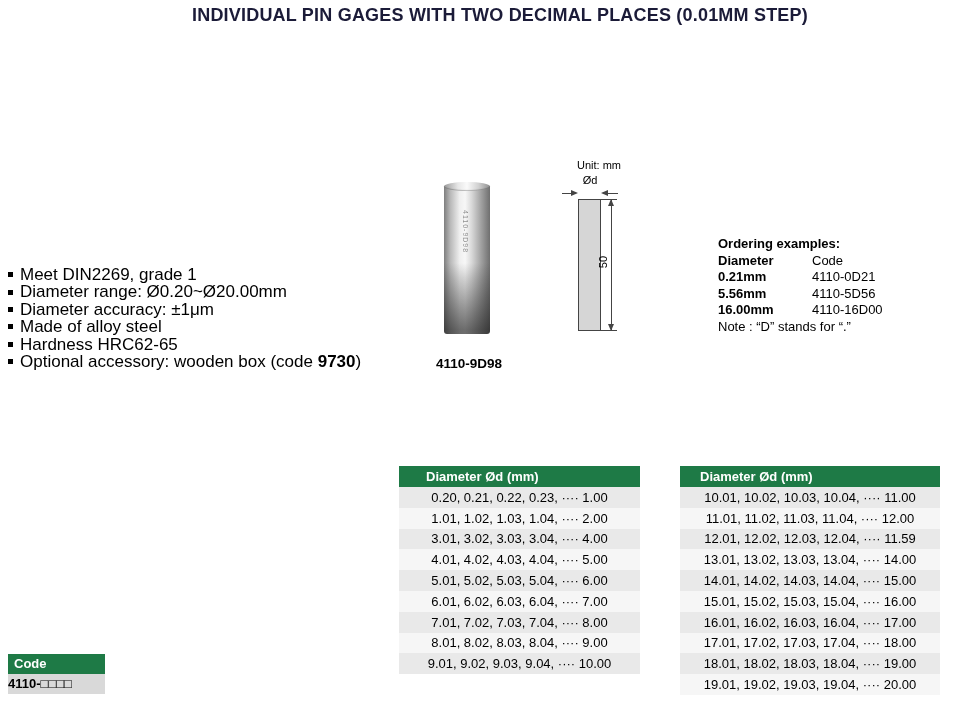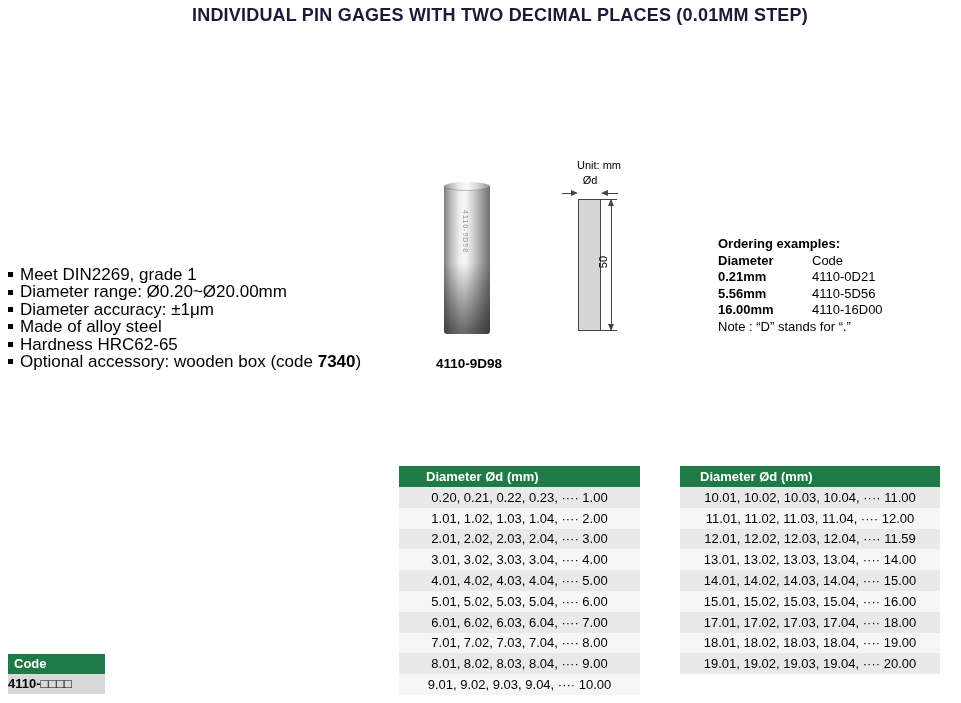--- a/index.html
+++ b/index.html
@@ -98,21 +98,21 @@
     <div class="feature">
       <span class="sq"></span>
       <span>Made of alloy steel</span>
     </div>
     <div class="feature">
       <span class="sq"></span>
       <span>Hardness HRC62-65</span>
     </div>
     <div class="feature">
       <span class="sq"></span>
-      <span><span>Optional accessory: wooden box (code </span><b>7340</b><span>)</span></span>
+      <span><span>Optional accessory: wooden box (code </span><b>9730</b><span>)</span></span>
     </div>
   </div>
 
   <div class="pin">
     <div class="pin-body"></div>
     <div class="pin-top"></div>
     <div class="pin-engraving">4110-9D98</div>
   </div>
   <div class="pin-code">4110-9D98</div>
 
@@ -161,23 +161,20 @@
         </tr>
     </thead>
     <tbody>
       <tr>
           <td>0.20, 0.21, 0.22, 0.23, ···· 1.00</td>
         </tr>
       <tr>
           <td>1.01, 1.02, 1.03, 1.04, ···· 2.00</td>
         </tr>
       <tr>
-          <td>2.01, 2.02, 2.03, 2.04, ···· 3.00</td>
-        </tr>
-      <tr>
           <td>3.01, 3.02, 3.03, 3.04, ···· 4.00</td>
         </tr>
       <tr>
           <td>4.01, 4.02, 4.03, 4.04, ···· 5.00</td>
         </tr>
       <tr>
           <td>5.01, 5.02, 5.03, 5.04, ···· 6.00</td>
         </tr>
       <tr>
           <td>6.01, 6.02, 6.03, 6.04, ···· 7.00</td>
@@ -213,20 +210,23 @@
       <tr>
           <td>13.01, 13.02, 13.03, 13.04, ···· 14.00</td>
         </tr>
       <tr>
           <td>14.01, 14.02, 14.03, 14.04, ···· 15.00</td>
         </tr>
       <tr>
           <td>15.01, 15.02, 15.03, 15.04, ···· 16.00</td>
         </tr>
       <tr>
+          <td>16.01, 16.02, 16.03, 16.04, ···· 17.00</td>
+        </tr>
+      <tr>
           <td>17.01, 17.02, 17.03, 17.04, ···· 18.00</td>
         </tr>
       <tr>
           <td>18.01, 18.02, 18.03, 18.04, ···· 19.00</td>
         </tr>
       <tr>
           <td>19.01, 19.02, 19.03, 19.04, ···· 20.00</td>
         </tr>
     </tbody>
   </table>

